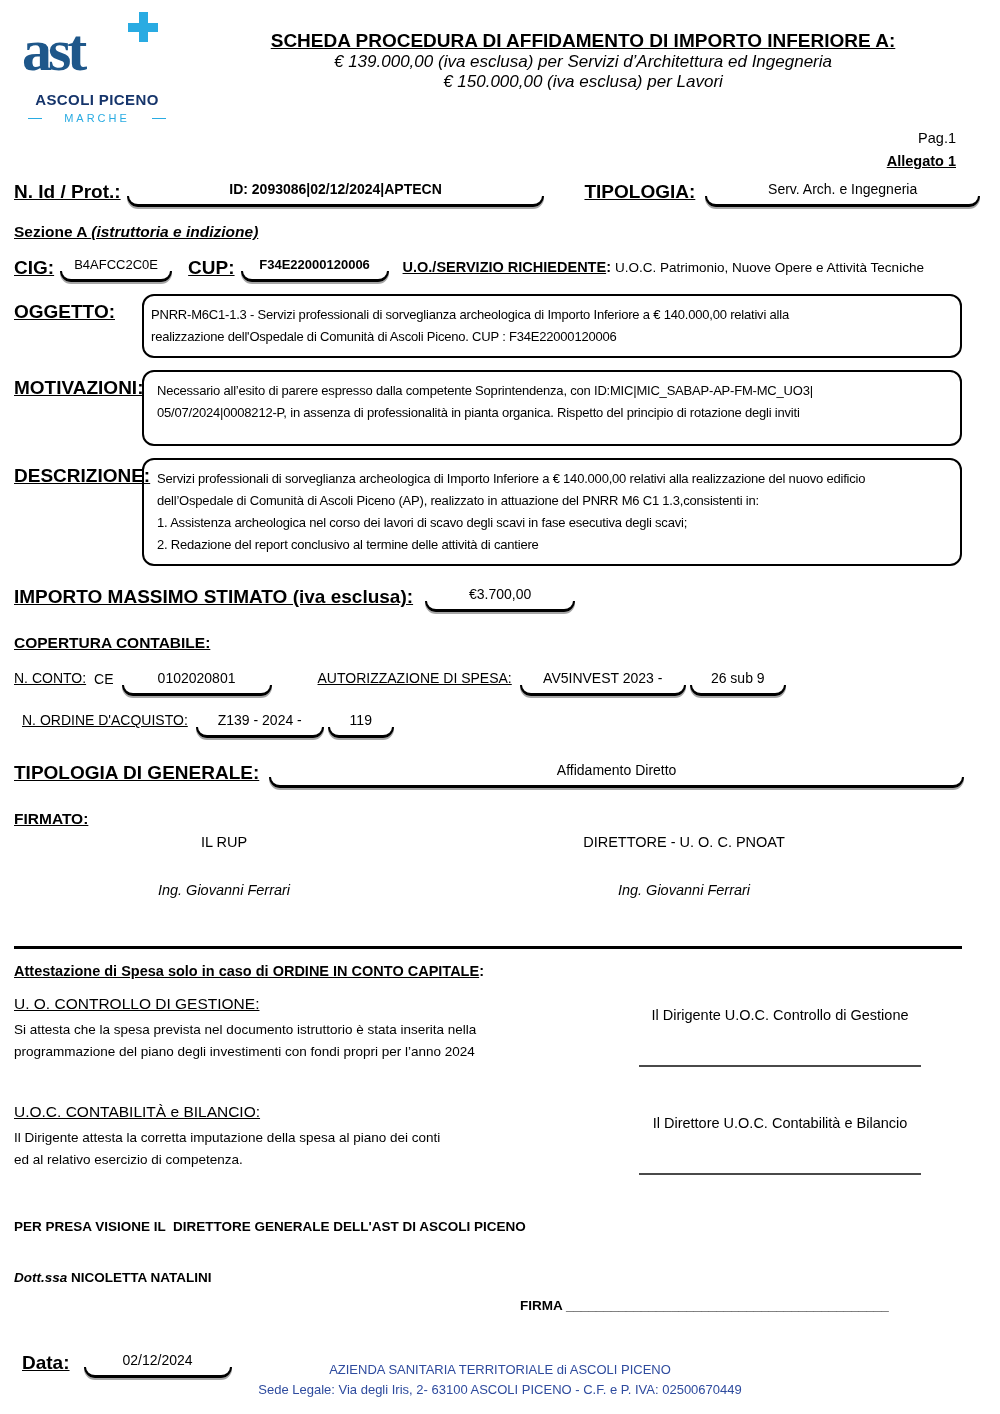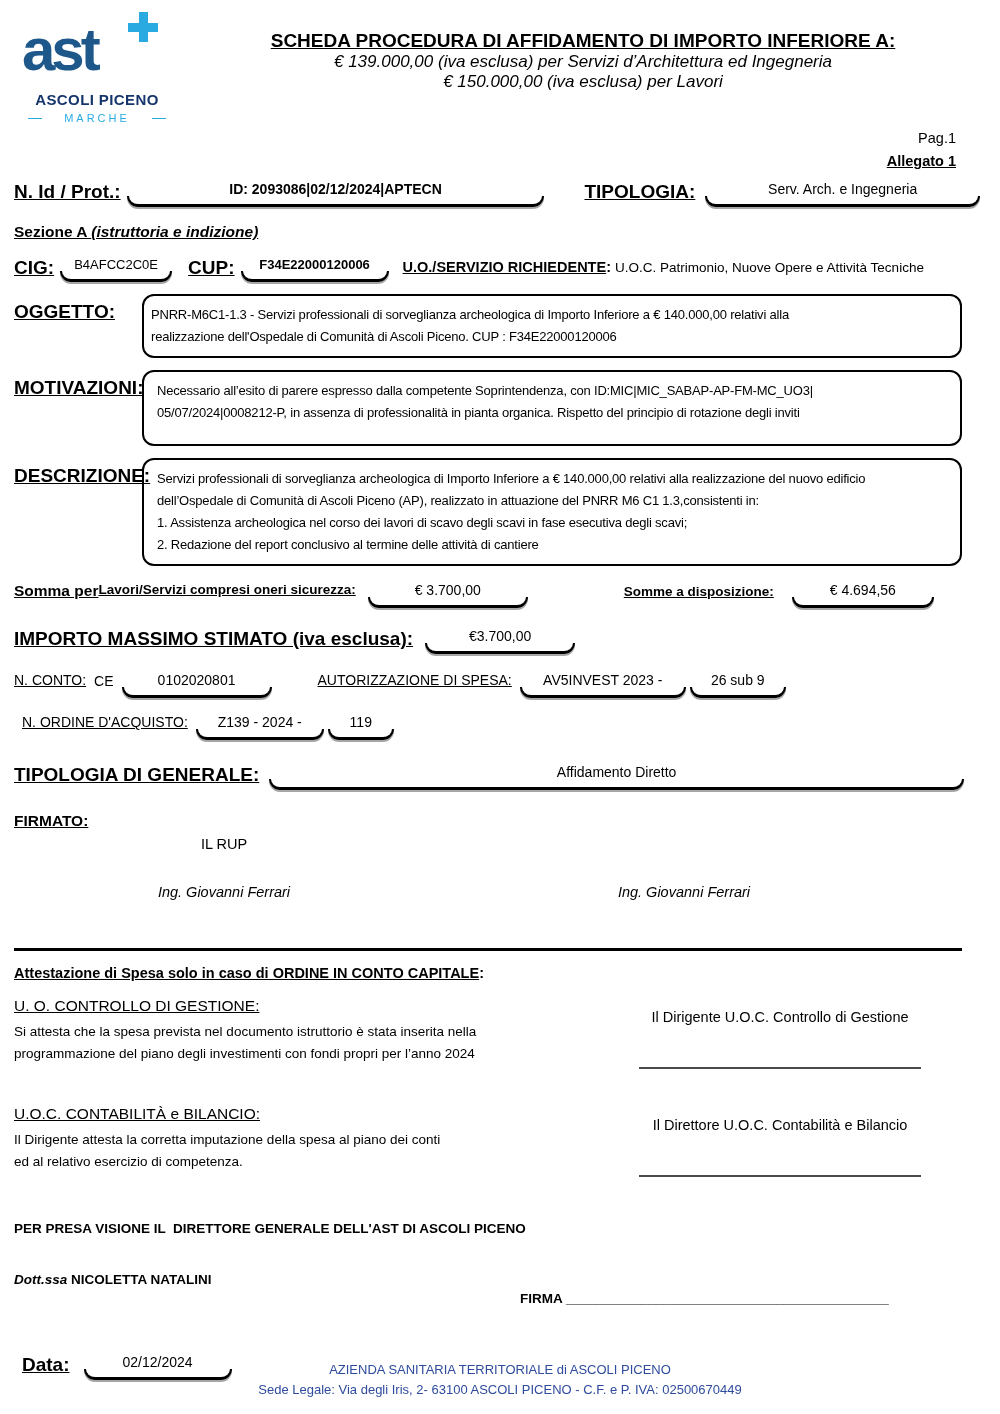--- a/index.html
+++ b/index.html
@@ -9,21 +9,21 @@
     position:relative; font-family:"Liberation Sans", sans-serif; color:#000;
     overflow:hidden;
   }
   .content { padding:16px 20px 0 14px; }
 
   
   .header { display:flex; }
   .logo { width:172px; flex:none; padding:2px 0 0 8px; }
   .logo-mark { position:relative; width:150px; height:70px; }
   .logo-ast {
-    font-family:Liberation Sans, sans-serif; font-weight:bold;
+    font-family:Liberation Serif, serif; font-weight:bold;
     font-size:60px; line-height:64px; letter-spacing:-4px; color:#1e578a;
   }
   .logo-cross { position:absolute; top:-6px; right:14px; width:30px; height:30px; }
   .logo-cross::before { content:""; position:absolute; left:11px; top:0; width:9px; height:30px; background:#29abe2; }
   .logo-cross::after  { content:""; position:absolute; left:0; top:11px; width:30px; height:9px; background:#29abe2; }
   .logo-city { font-size:15px; font-weight:bold; color:#16356b; letter-spacing:.4px; margin-top:3px; width:150px; text-align:center; }
   .logo-marche { display:flex; align-items:center; gap:22px; width:150px; color:#29abe2; font-size:11px; letter-spacing:3px; margin-top:4px; padding:0 6px; }
   .logo-marche .ln { flex:1; height:1px; background:#29abe2; }
 
   .titles { flex:1; text-align:center; padding-top:14px; }
@@ -117,21 +117,21 @@
   .tc-body { font-size:13.5px; margin-top:6px; line-height:1.6; white-space:pre-line; }
   .tc-right { flex:1; text-align:center; font-size:14.5px; padding-top:12px; }
   .sigline { width:282px; border-bottom:2px solid #4a4a4a; margin:42px auto 0; height:0; }
 
   .contab-block { margin-top:36px; }
 
   .presa { margin-top:44px; font-weight:bold; font-size:13.5px; white-space:pre; }
 
   .dott-row { position:relative; margin-top:36px; font-size:13.5px; font-weight:bold; height:20px; }
   .dott-title { font-style:italic; }
-  .firma-wrap { position:absolute; left:476px; top:4px; white-space:pre; }
+  .firma-wrap { position:absolute; left:476px; top:13px; white-space:pre; }
 
   .data-row { display:flex; align-items:flex-start; margin-top:62px; padding-left:8px; }
   .f-data { width:148px; margin-left:14px; }
 
   .footer { position:absolute; left:0; right:0; bottom:14px; text-align:center; color:#2e4b9e; font-size:13px; line-height:1.55; }
 </style>
 </head>
 <body>
 
 <div class="page">
@@ -208,42 +208,30 @@
     </div>
 
     <div class="box-row">
       <div class="box-label"><span class="lbl">DESCRIZIONE:</span></div>
       <div class="box descrizione">Servizi professionali di sorveglianza archeologica di Importo Inferiore a € 140.000,00 relativi alla realizzazione del nuovo edificio
 dell’Ospedale di Comunità di Ascoli Piceno (AP), realizzato in attuazione del PNRR M6 C1 1.3,consistenti in:
 1. Assistenza archeologica nel corso dei lavori di scavo degli scavi in fase esecutiva degli scavi;
 2. Redazione del report conclusivo al termine delle attività di cantiere</div>
     </div>
 
-    <div class="somma-row">
-      <span class="somma-lbl-big">Somma per </span>
-      <span class="somma-lbl-small">Lavori/Servizi compresi oneri sicurezza:</span>
-      <span class="field f-somma">
-        <span class="value">€ 3.700,00</span>
-        <span class="curve"></span>
-      </span>
-      <span class="dispo-lbl">Somme a disposizione:</span>
-      <span class="field f-dispo">
-        <span class="value">€ 4.694,56</span>
-        <span class="curve"></span>
-      </span>
-    </div>
 
     <div class="importo-row">
       <span class="lbl">IMPORTO MASSIMO STIMATO (iva esclusa):</span>
       <span class="field f-importo">
         <span class="value">€3.700,00</span>
         <span class="curve"></span>
       </span>
     </div>
 
+    <div class="copertura-title">COPERTURA CONTABILE:</div>
 
     <div class="conto-row">
       <span class="lbl-reg">N. CONTO:</span>
       <span class="conto-ce">CE</span>
       <span class="field f-conto">
         <span class="value">0102020801</span>
         <span class="curve"></span>
       </span>
       <span class="lbl-reg auth-lbl">AUTORIZZAZIONE DI SPESA:</span>
       <span class="field f-auth">
@@ -272,20 +260,21 @@
       <span class="lbl">TIPOLOGIA DI GENERALE:</span>
       <span class="field f-procedura">
         <span class="value">Affidamento Diretto</span>
         <span class="curve"></span>
       </span>
     </div>
 
     <div class="firmato-lbl">FIRMATO:</div>
     <div class="sig-roles">
       <div class="sig-col-l">IL RUP</div>
+      <div class="sig-col-r">DIRETTORE - U. O. C. PNOAT</div>
     </div>
     <div class="sig-names">
       <div class="sig-col-l"><span class="sig-name">Ing. Giovanni Ferrari</span></div>
       <div class="sig-col-r"><span class="sig-name">Ing. Giovanni Ferrari</span></div>
     </div>
 
     <div class="divider"></div>
 
     <div class="attestazione">
       <span class="u">Attestazione di Spesa solo in caso di ORDINE IN CONTO CAPITALE</span><span>:</span>

